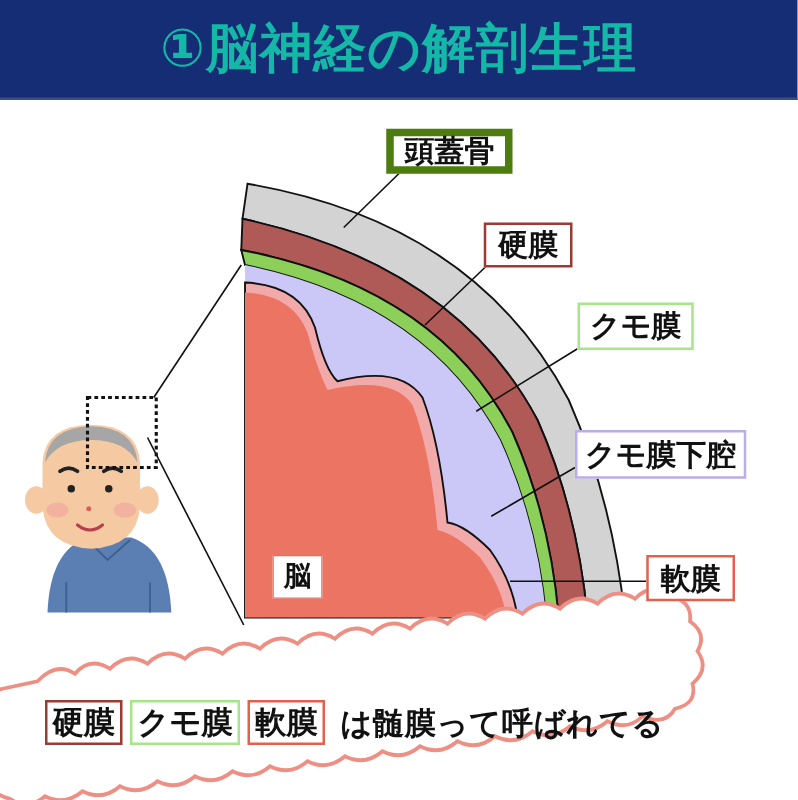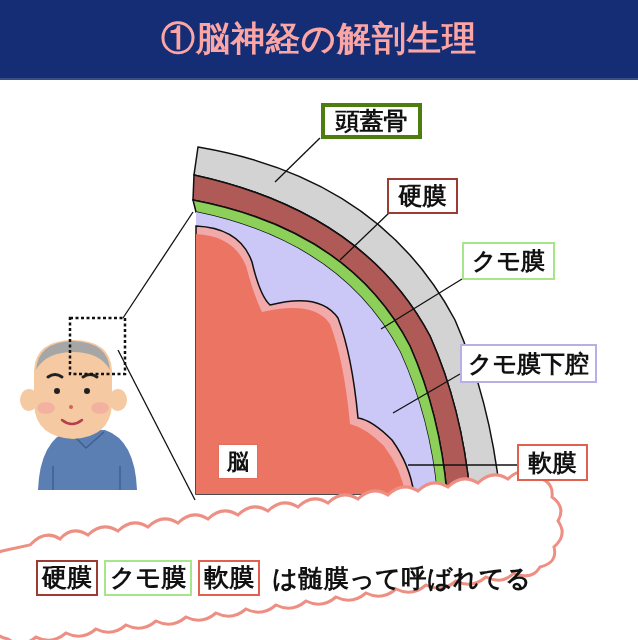--- a/index.html
+++ b/index.html
@@ -1,21 +1,21 @@
 <!DOCTYPE html>
 <html><head>
 <meta charset="utf-8">
 <style>
   html, body { margin: 0; padding: 0; }
   body { width: 638px; height: 640px; background: #ffffff; position: relative; overflow: hidden; font-family: "DejaVu Sans", "Liberation Sans", sans-serif; }
   .header { position: absolute; left: 0; top: 0; width: 638px; height: 78px; background: #152D74; border-bottom: 2px solid #3a4f86; display: flex; align-items: center; justify-content: center; }
-  .header h1 { margin: 0; font-size: 34px; font-weight: bold; color: #fca5a5; letter-spacing: 1px; font-family: Liberation Mono, monospace; }
+  .header h1 { margin: 0; font-size: 42px; font-weight: bold; color: #14b8a6; letter-spacing: 1px; }
   svg.diagram { position: absolute; left: 0; top: 0; }
   .label { position: absolute; background: #ffffff; font-weight: bold; color: #111; font-size: 24px; line-height: 1; display: flex; align-items: center; justify-content: center; box-sizing: border-box; }
-  .lbl-skull { left: 309px; top: 103px; width: 101px; height: 36px; border: 4px solid #4d7c0f; margin-left: 12px; }
+  .lbl-skull { left: 309px; top: 103px; width: 101px; height: 36px; border: 6px solid #4d7c0f; }
   .lbl-dura { left: 387px; top: 178px; width: 71px; height: 36px; border: 2px solid #9b3b32; }
   .lbl-arach { left: 462px; top: 242px; width: 93px; height: 38px; border: 2px solid #a6e58a; }
   .lbl-sub { left: 460px; top: 344px; width: 137px; height: 39px; border: 2px solid #b9aee8; }
   .lbl-pia { left: 517px; top: 444px; width: 71px; height: 37px; border: 2px solid #e0624e; }
   .lbl-brain { left: 218px; top: 444px; width: 40px; height: 35px; border: 1px solid #e26f5e; font-size: 22px; }
   .summary { position: absolute; left: 36px; top: 556px; height: 44px; display: flex; align-items: center; gap: 6px; font-weight: bold; font-size: 25px; color: #111; }
   .chip { background: #fff; padding: 2px 4px; line-height: 1.1; box-sizing: border-box; }
   .chip-dura { border: 2px solid #9b3b32; }
   .chip-arach { border: 2px solid #a6e58a; }
   .chip-pia { border: 2px solid #e0624e; }

